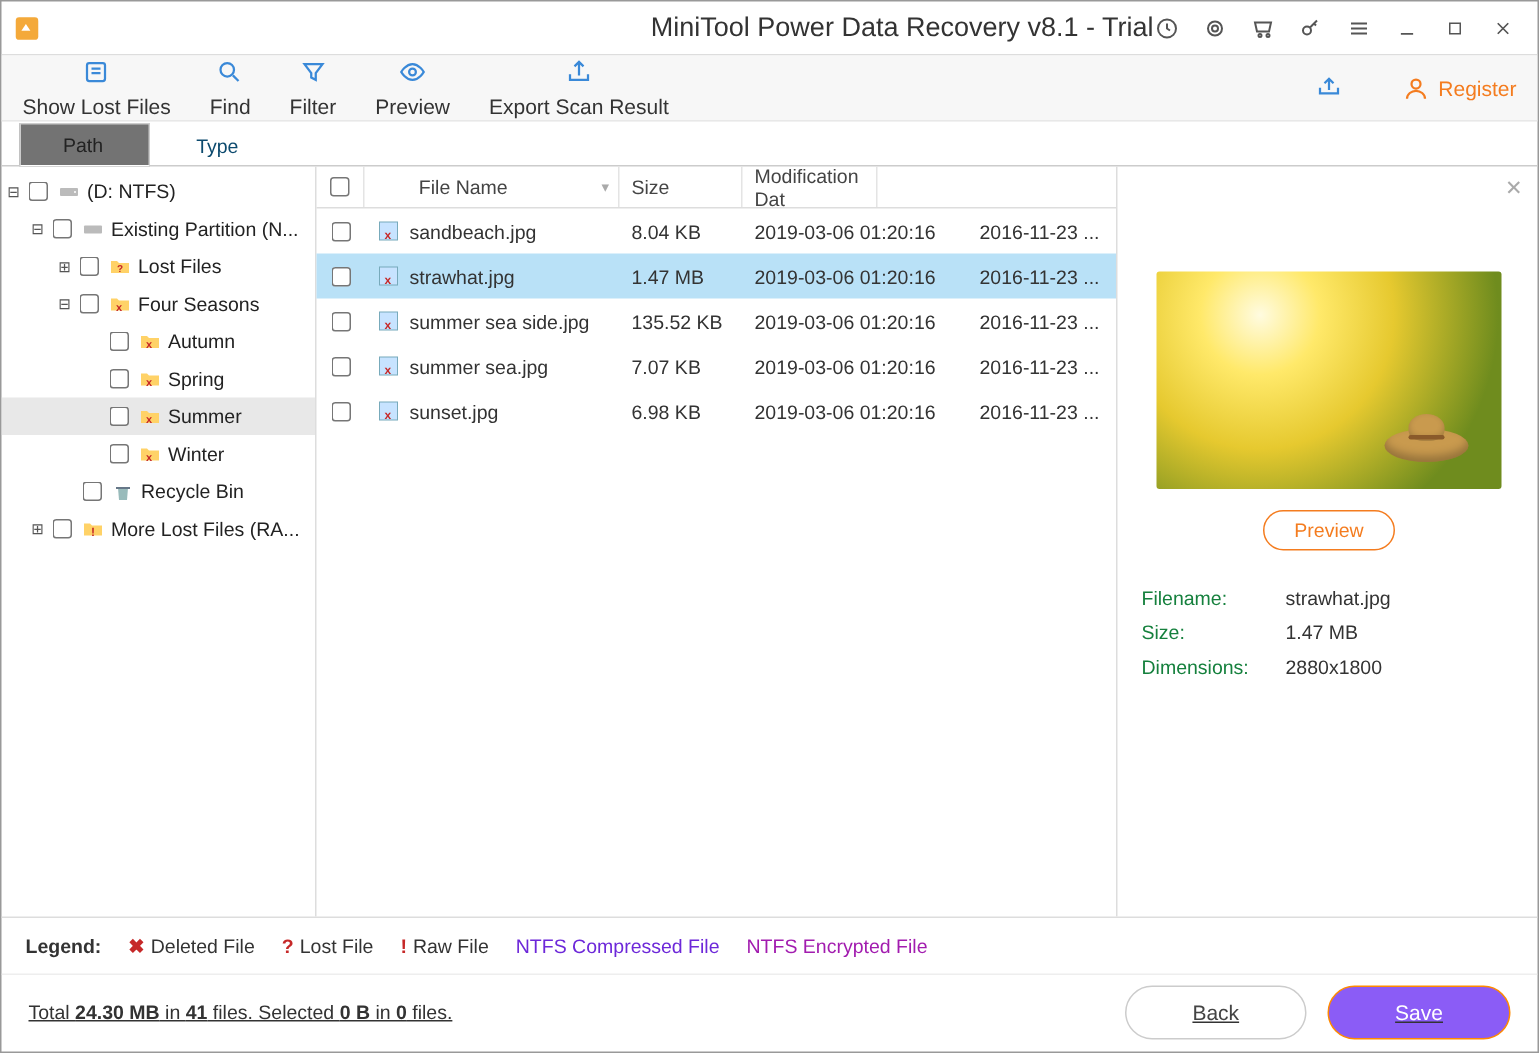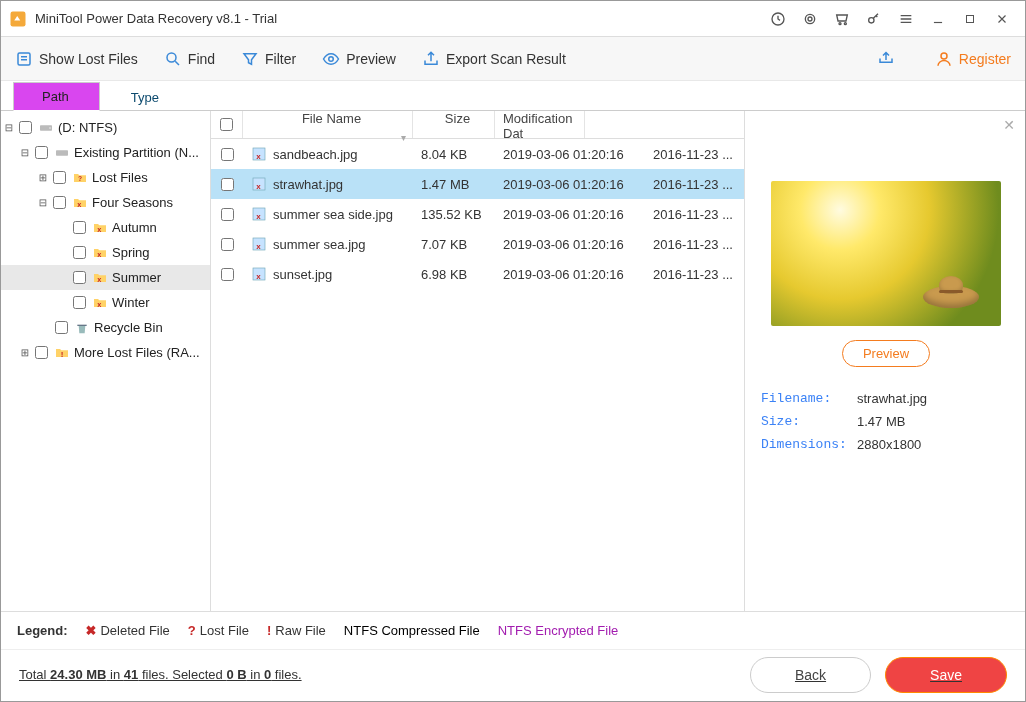--- a/index.html
+++ b/index.html
@@ -1,79 +1,79 @@
 <!DOCTYPE html>
 <html><head>
 <meta charset="utf-8">
 <style>
 * { box-sizing: border-box; margin: 0; padding: 0; font-family: "Segoe UI", Tahoma, sans-serif; }
 body { width: 1026px; height: 702px; overflow: hidden; background: #fff; border: 1px solid #999; }
 
-.titlebar { height: 36px; display: flex; align-items: center; padding: 0 6px 0 8px; border-bottom: 1px solid #ddd; font-size: 13px; color: #333; }
+.titlebar { height: 36px; display: flex; align-items: center; padding: 0 6px 0 8px; border-bottom: 1px solid #ddd; font-size: 18px; color: #333; text-align: right; }
 .titlebar .app-icon { width: 18px; height: 18px; margin-right: 8px; }
 .titlebar .title { flex: 1; }
 .titlebar .title-icons { display: flex; gap: 14px; padding-right: 8px; }
 .title-icons .ticon { width: 18px; height: 18px; display: flex; align-items: center; justify-content: center; color: #555; cursor: pointer; }
 
 .toolbar { height: 44px; display: flex; align-items: center; padding: 0 14px; gap: 26px; background: #f7f7f7; border-bottom: 1px solid #e8e8e8; font-size: 14px; color: #333; }
-.toolbar .tbtn { display: flex; align-items: center; gap: 6px; cursor: pointer; }
+.toolbar .tbtn { display: flex; align-items: center; gap: 6px; cursor: pointer; flex-direction: column; }
 .toolbar .tbtn .ico { width: 18px; height: 18px; display: flex; align-items: center; justify-content: center; color: #3a89d8; }
 .toolbar .spacer { flex: 1; }
 .toolbar .register { color: #f47c1f; display: flex; align-items: center; gap: 6px; cursor: pointer; }
 
 .tabs { height: 30px; display: flex; align-items: flex-end; padding-left: 12px; border-bottom: 1px solid #ccc; font-size: 13px; }
 .tabs .tab { padding: 6px 30px; cursor: pointer; color: #0c4a6e; border: 1px solid transparent; border-bottom: none; position: relative; top: 1px; }
-.tabs .tab.active { background: #d946ef; border-color: #ccc; border-bottom: 1px solid #fff; color: #222; padding-left: 28px; }
+.tabs .tab.active { background: #737373; border-color: #ccc; border-bottom: 1px solid #fff; color: #222; padding-left: 28px; }
 
 .main { display: flex; height: 500px; }
 
 .tree { width: 210px; border-right: 1px solid #ddd; padding: 4px 0; font-size: 13px; color: #222; overflow: hidden; }
 .tree-row { display: flex; align-items: center; height: 25px; padding-left: 2px; white-space: nowrap; overflow: hidden; }
 .tree-row.selected { background: #e8e8e8; }
 .tree .expander { width: 12px; text-align: center; color: #555; font-size: 10px; cursor: pointer; user-select: none; }
 .tree input[type=checkbox] { margin: 0 4px; }
 .tree .ticon2 { width: 16px; height: 16px; margin: 0 4px 0 2px; }
 
 .list { flex: 1; display: flex; flex-direction: column; border-right: 1px solid #ddd; }
 .list-head { display: flex; align-items: center; height: 28px; border-bottom: 1px solid #ddd; font-size: 13px; color: #444; }
-.list-head .hcell { border-right: 1px solid #e4e4e4; padding-left: 8px; display: flex; align-items: center; height: 100%; flex-direction: column; }
+.list-head .hcell { border-right: 1px solid #e4e4e4; padding-left: 8px; display: flex; align-items: center; height: 100%; }
 .list-body .row { display: flex; align-items: center; height: 30px; font-size: 13px; color: #333; }
 .list-body .row.selected { background: #b9e1f7; }
 .list-body .cell { padding-left: 8px; display: flex; align-items: center; height: 100%; }
 .col-chk { width: 32px; justify-content: center; padding-left: 0 !important; }
 .col-name { width: 170px; gap: 6px; }
 .col-size { width: 82px; }
 .col-created { width: 150px; }
 .col-mod { width: 90px; }
 .sort-arrow { margin-left: auto; margin-right: 6px; color: #aaa; font-size: 10px; }
 
 .preview { width: 280px; position: relative; padding: 10px 14px 10px 16px; font-size: 13px; color: #333; }
 .preview .close-x { position: absolute; top: 6px; right: 10px; color: #aaa; font-size: 14px; cursor: pointer; }
 .preview .thumb { width: 230px; height: 145px; margin: 60px auto 14px; border-radius: 2px; background: radial-gradient(circle at 30% 20%, #fffbe0 0%, #ffe96a 20%, #e6c92f 45%, #6f8c1e 80%); position: relative; overflow: hidden; }
 .preview .thumb .hat { position: absolute; right: 22px; bottom: 18px; width: 56px; height: 22px; background: #c99a4e; border-radius: 50%; box-shadow: inset 0 -4px 6px rgba(0,0,0,.25); }
 .preview .thumb .hat::before { content: ""; position: absolute; left: 16px; top: -10px; width: 24px; height: 18px; background: #c99a4e; border-radius: 50% 50% 40% 40%; box-shadow: inset 0 -2px 4px rgba(0,0,0,.2); }
 .preview .thumb .hat::after { content: ""; position: absolute; left: 16px; top: 4px; width: 24px; height: 3px; background: #8a5a2a; border-radius: 2px; }
 .preview .preview-btn { display: block; margin: 0 auto; padding: 5px 20px; border: 1px solid #f47c1f; color: #f47c1f; background: #fff; border-radius: 14px; font-size: 13px; cursor: pointer; }
 .preview .meta { margin-top: 24px; }
 .preview .meta-row { display: flex; margin-bottom: 8px; }
-.preview .meta-row .mlabel { width: 96px; color: #3b82f6; font-family: Liberation Mono, monospace; }
+.preview .meta-row .mlabel { width: 96px; color: #15803d; }
 
 .legend { height: 38px; border-top: 1px solid #ddd; display: flex; align-items: center; gap: 18px; padding: 0 16px; font-size: 13px; color: #333; }
 .legend b { font-weight: 600; }
 .leg-del { color: #c62828; font-weight: bold; margin-right: 4px; }
 .leg-lost { color: #c62828; font-weight: bold; margin-right: 4px; }
 .leg-raw { color: #c62828; font-weight: bold; margin-right: 4px; }
-.leg-ntfs-c { color: #000000; }
+.leg-ntfs-c { color: #6d28d9; }
 .leg-ntfs-e { color: #a21caf; }
 
 .bottombar { height: 50px; border-top: 1px solid #eee; display: flex; align-items: center; padding: 0 18px; font-size: 13px; color: #333; text-decoration: underline; }
 .bottombar .stats b { font-weight: 600; }
 .bottombar .spacer2 { flex: 1; }
 .bottombar .btn { padding: 9px 44px; border-radius: 20px; font-size: 14px; cursor: pointer; border: 1px solid #ccc; background: #fff; color: #444; margin-left: 14px; }
-.bottombar .btn.primary { background: #ef4444; border-color: #ff8a00; color: #fff; }
+.bottombar .btn.primary { background: #8b5cf6; border-color: #ff8a00; color: #fff; }
 
 .file-ico { width: 16px; height: 16px; }
 
 </style>
 </head>
 <body>
 
 <div class="titlebar">
   <svg class="app-icon" viewBox="0 0 24 24">
       <rect x="2" y="2" width="20" height="20" rx="3" fill="#f4a93a"></rect>

